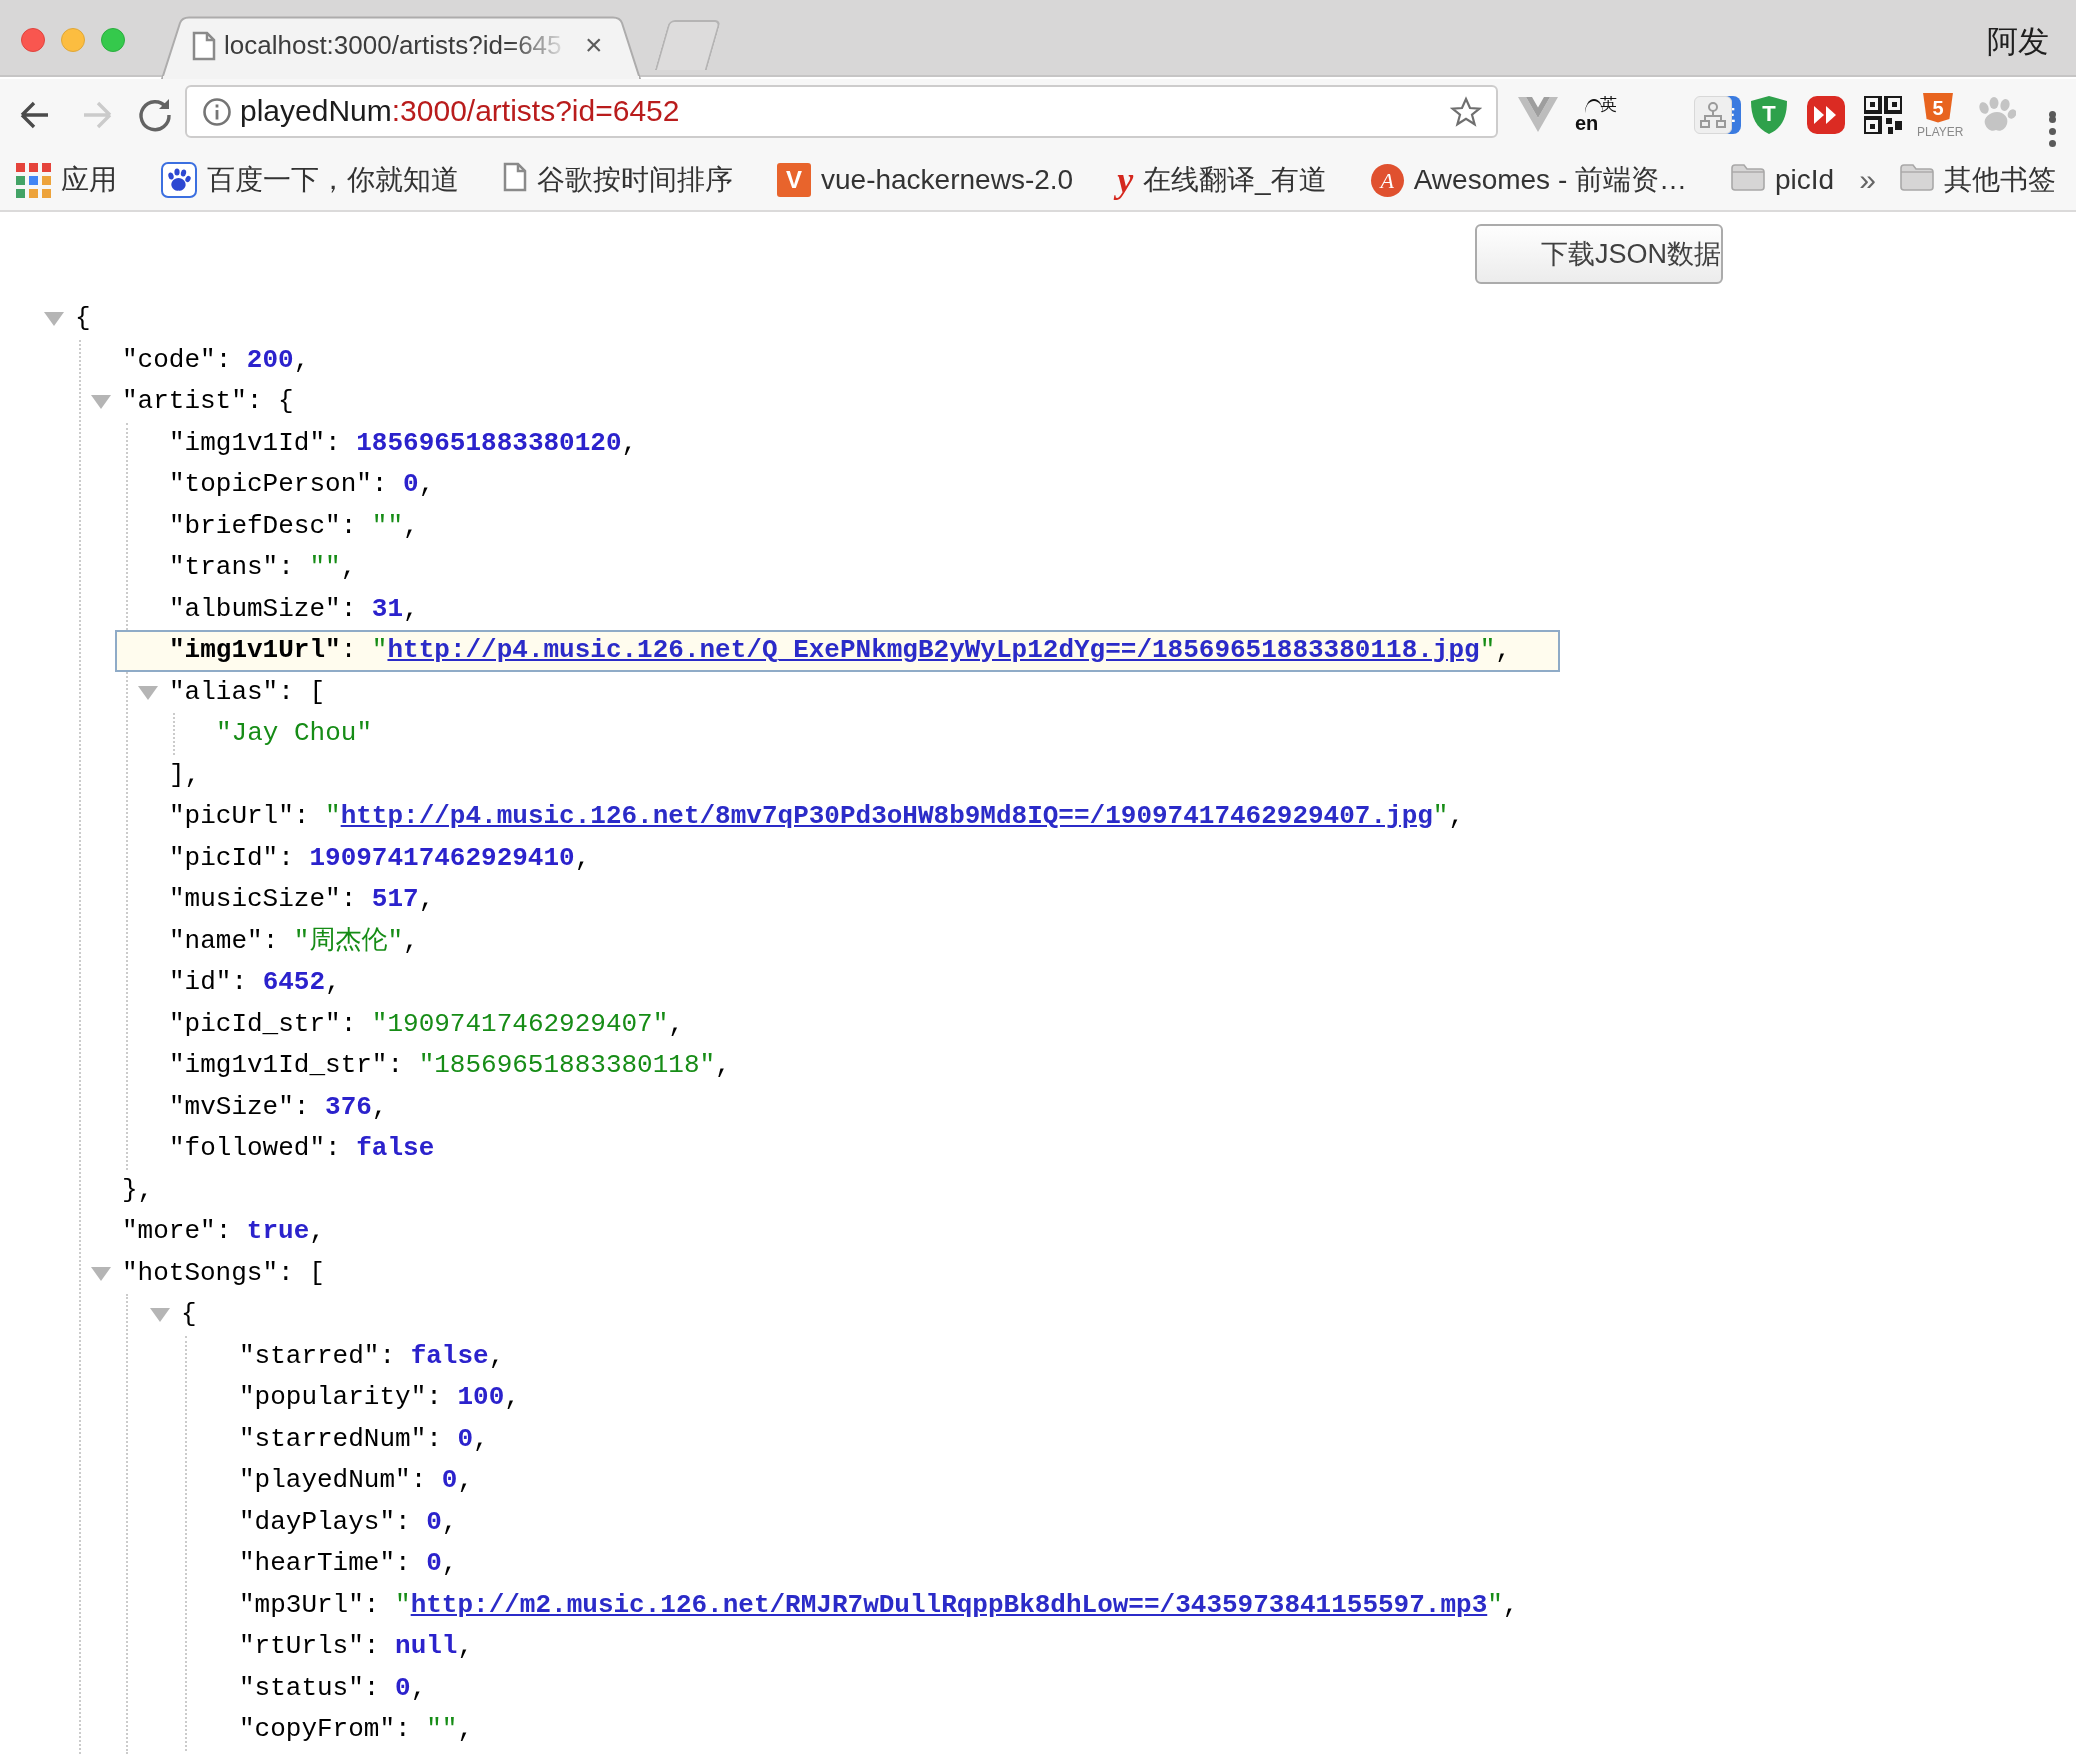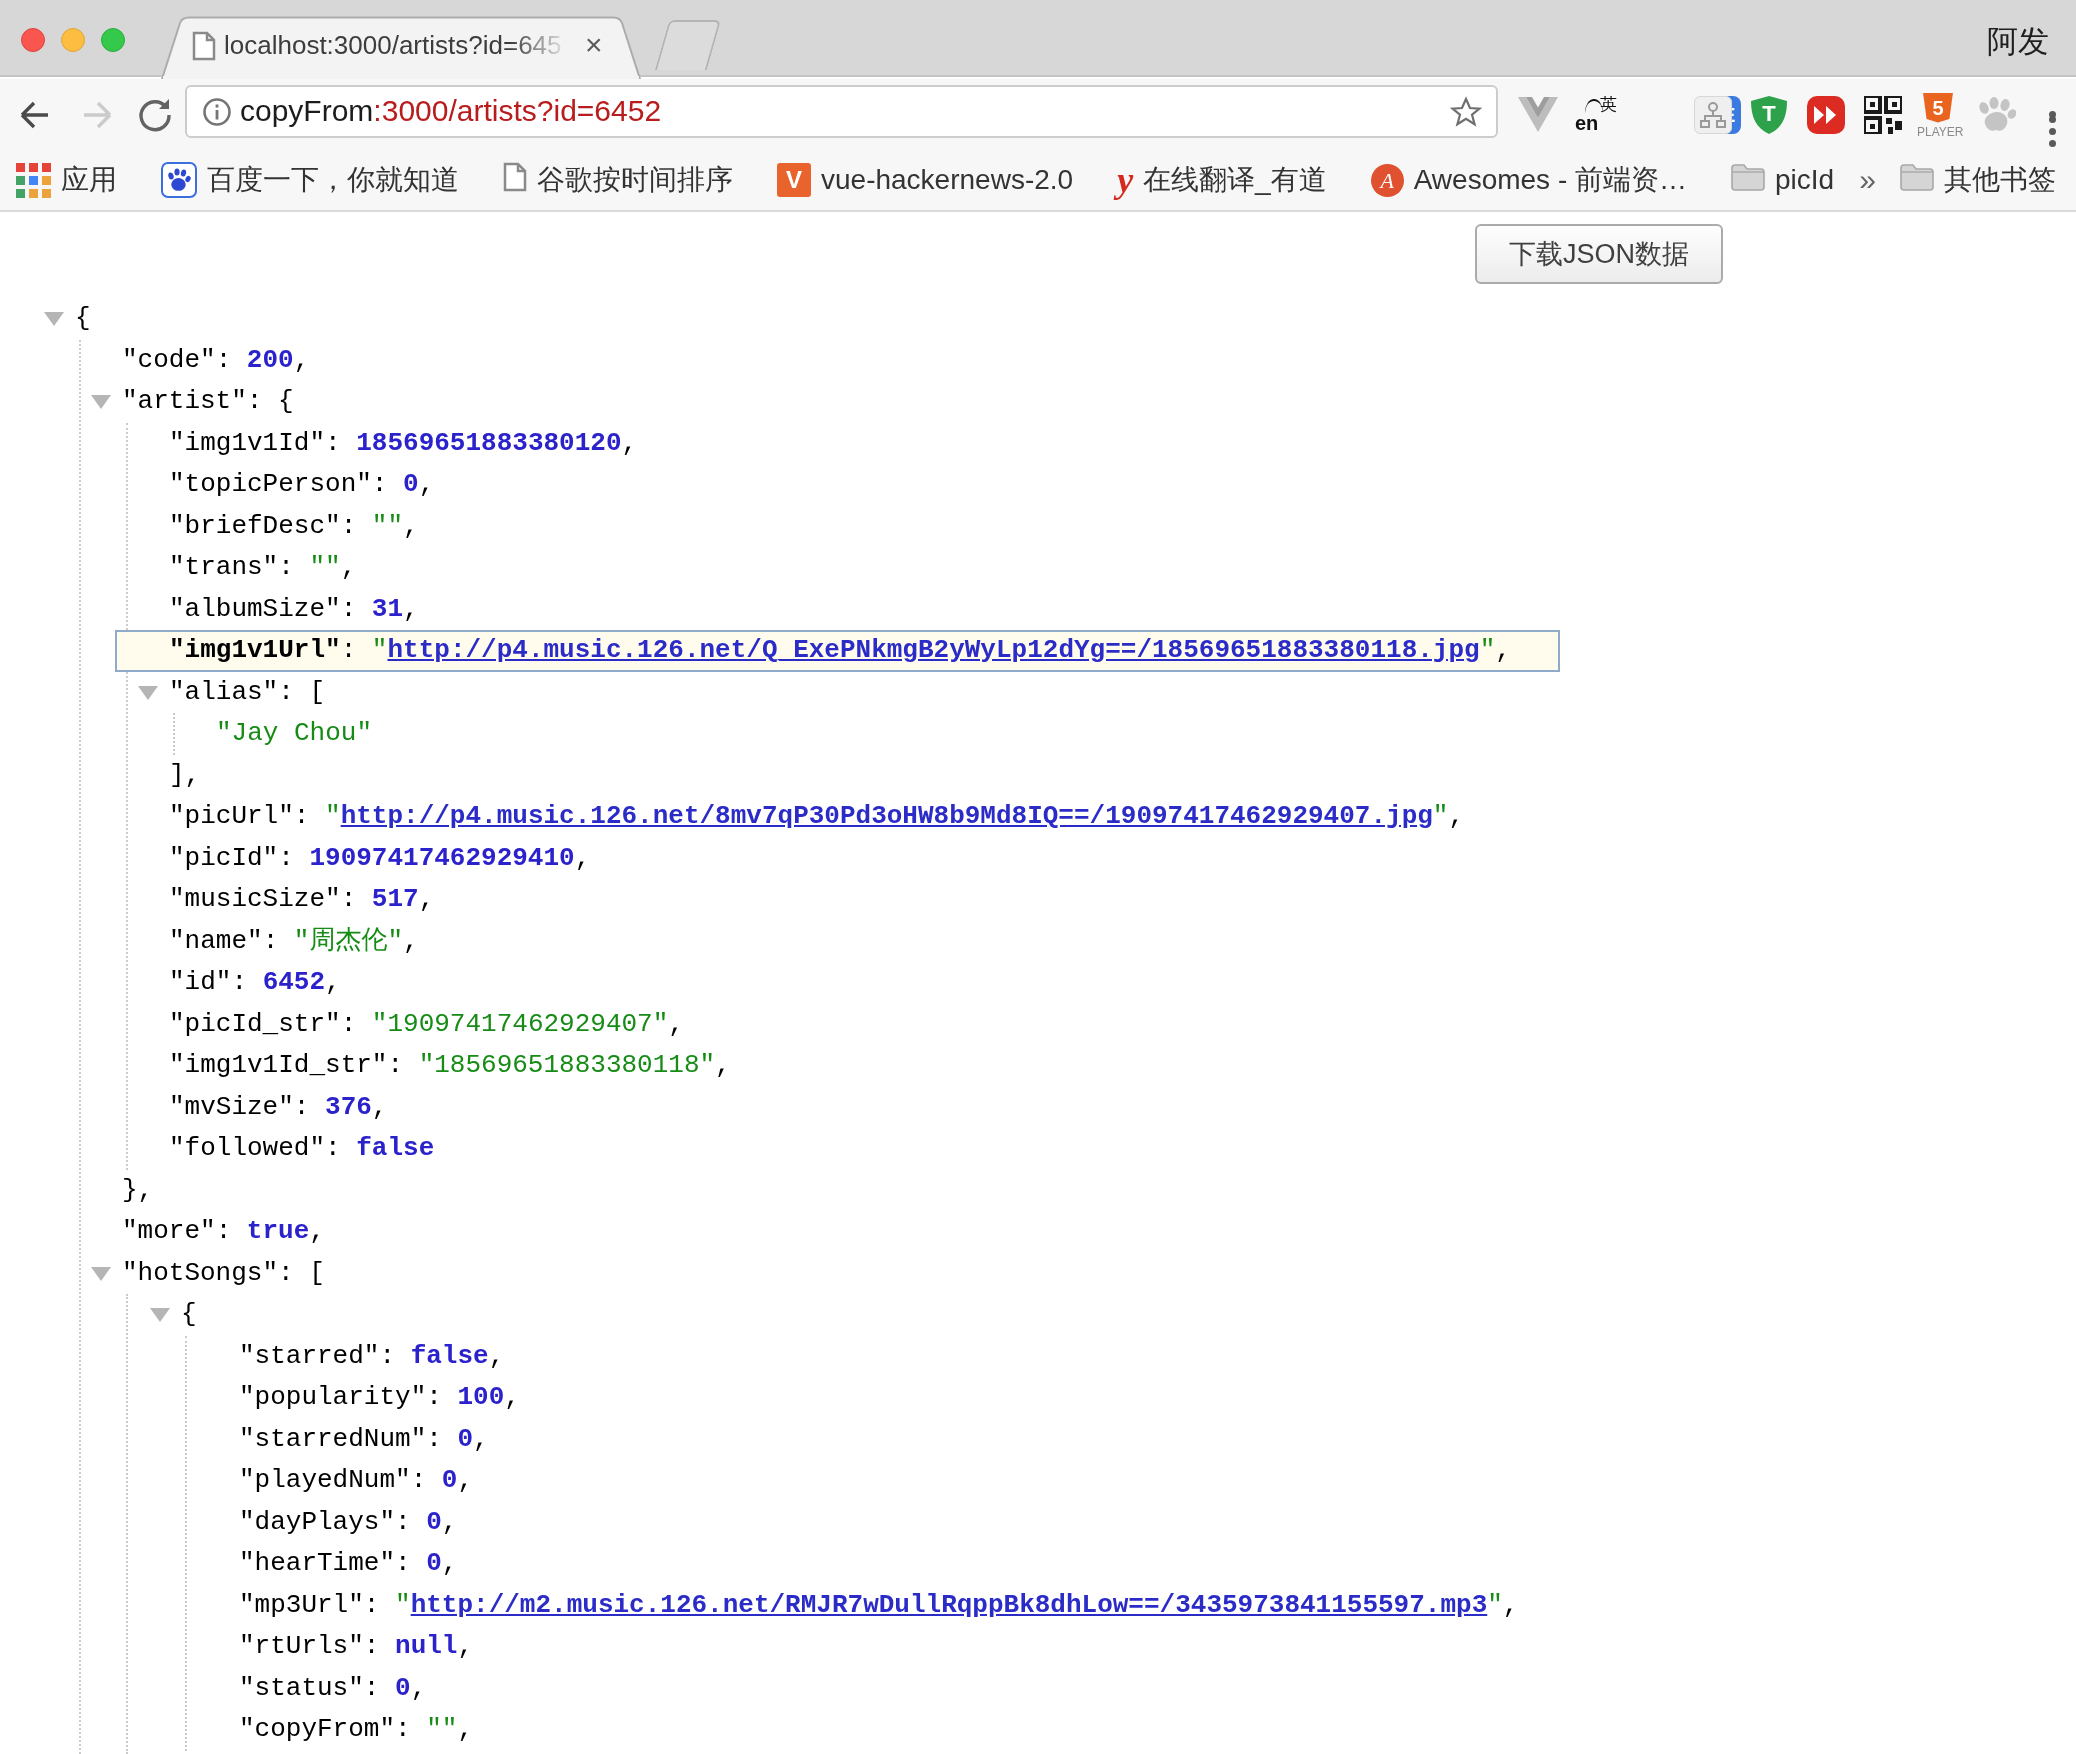--- a/index.html
+++ b/index.html
@@ -27,21 +27,21 @@
 .urltext .rest{color:#b91c1c}
 .ext{position:absolute;top:0;width:44px;height:71px;display:flex;align-items:center;justify-content:center}
 
 .bookmarks{position:absolute;top:150px;left:0;width:100%;height:62px;background:#F7F7F7;border-bottom:2px solid #DBDADA;font-size:28px;color:#333}
 .bmrow{position:absolute;left:16px;top:0;height:60px;display:flex;align-items:center;gap:44px}
 .bm{display:flex;align-items:center;gap:10px;white-space:nowrap}
 .bmright{position:absolute;right:20px;top:0;height:60px;display:flex;align-items:center;gap:24px}
 .chev{color:#666;font-size:30px}
 
 .content{position:absolute;top:212px;left:0;width:100%;height:1542px;background:#fff}
-.btn{position:absolute;top:12px;height:60px;border:2px solid #ABABAB;border-radius:6px;font-size:27px;color:#404040;text-align:center;line-height:56px;background:linear-gradient(#FEFEFE,#ECECEC)}
+.btn{position:absolute;top:12px;height:60px;border:2px solid #ABABAB;border-radius:6px;font-size:27px;color:#404040;text-align:right;line-height:56px;background:linear-gradient(#FEFEFE,#ECECEC)}
 #btn-download{left:1475px;width:248px}
 .seg{position:absolute;left:1748px;top:12px;width:318px;height:60px;border:2px solid #ABABAB;border-radius:6px;display:flex;overflow:hidden}
 .seg>div{flex:1;font-size:27px;color:#404040;text-align:center;line-height:56px}
 .seg .s1{background:#D9D8D8;box-shadow:inset 0 2px 5px rgba(0,0,0,.13)}
 .seg .s2{background:linear-gradient(#FEFEFE,#ECECEC);border-left:2px solid #ABABAB}
 
 .json-tree{position:absolute;top:0;left:0;width:100%;height:1542px;overflow:hidden;padding-top:86px;font-family:"Liberation Mono",monospace;font-size:26px;line-height:41.5px;white-space:pre;color:#000}
 .jl{position:relative;height:41.5px;z-index:1}
 .jl .tri{position:absolute;top:14px;width:0;height:0;border-left:10px solid transparent;border-right:10px solid transparent;border-top:14px solid #B5B5B5}
 .v{color:#2b22cc;font-weight:bold}
@@ -114,21 +114,21 @@
       </svg>
   </span>
   <div class="omnibox">
     <span style="position:absolute;left:15px;top:10px">
       <svg width="30" height="30" viewBox="0 0 30 30">
           <circle cx="15" cy="15" r="12.5" fill="none" stroke="#757575" stroke-width="2.6"></circle>
           <rect x="13.6" y="7.5" width="2.8" height="3" fill="#757575"></rect>
           <rect x="13.6" y="13" width="2.8" height="9.5" fill="#757575"></rect>
         </svg>
     </span>
-    <span class="urltext"><span class="host">copyFrom</span><span class="rest">:3000/artists?id=6452</span></span>
+    <span class="urltext"><span class="host">playedNum</span><span class="rest">:3000/artists?id=6452</span></span>
     <span style="position:absolute;right:14px;top:9px">
       <svg width="32" height="32" viewBox="0 0 32 32">
           <path d="M16,3 L20,12 L29.5,12.6 L22,18.7 L24.6,28.3 L16,22.8 L7.4,28.3 L10,18.7 L2.5,12.6 L12,12 Z" fill="none" stroke="#6f6f6f" stroke-width="2.2"></path>
         </svg>
     </span>
   </div>
   <span class="ext" style="left:1516px">
     <svg width="40" height="36" viewBox="0 0 40 36">
         <polygon points="0,0 8,0 20,21 32,0 40,0 20,35" fill="#BDBDBD"></polygon>
         <polygon points="8,0 14,0 20,10.5 26,0 32,0 20,21" fill="#9E9E9E"></polygon>

